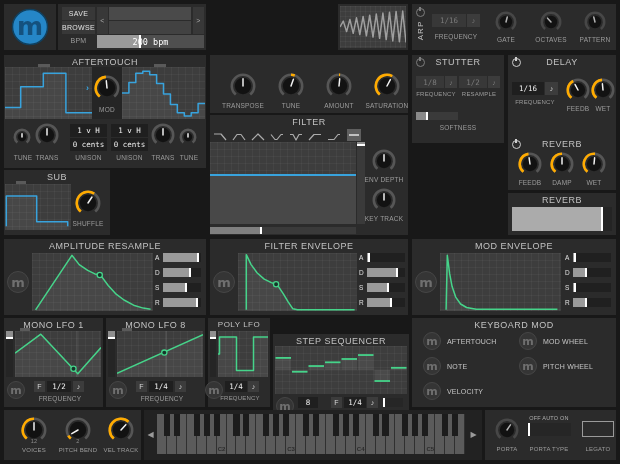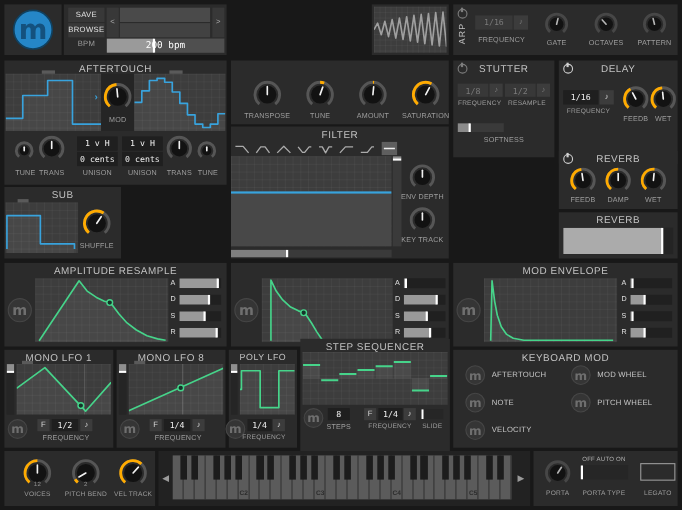--- a/index.html
+++ b/index.html
@@ -356,20 +356,21 @@
           <div style="position: absolute; top: 0px; bottom: 0px; width: 2px; background: rgb(255, 255, 255); left: calc(60% - 1px);"></div>
         </div>
         <div style="position: absolute; left: 0px; top: 46px; width: 6px; font-size: 6.5px; color: rgb(224, 224, 224);">R</div>
         <div class="hs" style="left: 8px; top: 45px; width: 38px; height: 9px; background: rgb(32, 32, 32);">
           <div style="position: absolute; left: 0px; top: 0px; bottom: 0px; width: 90%; background: rgb(154, 154, 154);"></div>
           <div style="position: absolute; top: 0px; bottom: 0px; width: 2px; background: rgb(255, 255, 255); left: calc(90% - 1px);"></div>
         </div>
       </div>
   </div>
   <div class="panel" style="left:210px;top:239px;width:198px;height:76px">
+    <div class="hdr">FILTER ENVELOPE</div>
     <div class="logo-btn" style="left:3px;top:32px;width:22px;height:22px;font-size:13px">m</div>
     <div class="disp" style="left:28px;top:14px;width:119px;height:58px">
         <svg width="119" height="58" style="position:absolute;left:0;top:0">
           <path d="M8.3,56.8 L8.3,1.7 L13.1,11.6 L19.0,19.7 L26.2,26.1 L33.3,29.6 L38.1,31.3 L40.5,33.6 L45.2,40.6 L50.0,48.7 L54.7,55.7 L59.5,56.8 L116.6,56.8 L116.6,58 L8.3,58 Z" fill="rgba(255,255,255,.055)" stroke="none"></path>
           <path d="M8.3,56.8 L8.3,1.7 L13.1,11.6 L19.0,19.7 L26.2,26.1 L33.3,29.6 L38.1,31.3 L40.5,33.6 L45.2,40.6 L50.0,48.7 L54.7,55.7 L59.5,56.8 L116.6,56.8" stroke="#46d48a" stroke-width="1.5" fill="none" stroke-linejoin="round"></path>
           <circle cx="38.08" cy="31.32" r="2.6" fill="#16342a" stroke="#46d48a" stroke-width="1.3"></circle>
         </svg>
       </div>
     <div id="env1-sliders" style="position:absolute;left:149px;top:14px;width:50px;height:58px">
         <div style="position: absolute; left: 0px; top: 1px; width: 6px; font-size: 6.5px; color: rgb(224, 224, 224);">A</div>
@@ -482,21 +483,21 @@
           <path d="M0.0,23.0 L1.5,23.0 L1.5,6.0 L18.5,6.0 L18.5,39.6 L35.5,39.6 L35.5,6.0 L50.0,6.0 L50.0,46 L0.0,46 Z" fill="rgba(255,255,255,.055)" stroke="none"></path>
           <path d="M0.0,23.0 L1.5,23.0 L1.5,6.0 L18.5,6.0 L18.5,39.6 L35.5,39.6 L35.5,6.0 L50.0,6.0" stroke="#46d48a" stroke-width="1.5" fill="none" stroke-linejoin="round"></path>
         </svg>
       </div>
     <div class="logo-btn" style="left:-3px;top:63px;width:18px;height:18px;font-size:11px">m</div>
     <div class="vb" style="left:17px;top:63px;width:22px;height:11px">1/4</div>
     <div class="sq" style="left:40px;top:63px;width:11px;height:11px">♪</div>
     <div class="lbl" style="left:6px;top:77px;width:52px;font-size:6px">FREQUENCY</div>
   </div>
 
-  <div class="panel" style="left:273px;top:308px;width:136px;height:111px">
+  <div class="panel" style="left:273px;top:334px;width:136px;height:111px">
     <div class="hdr">STEP SEQUENCER</div>
     <div class="disp" style="left:2px;top:12px;width:132px;height:48px">
         <svg width="132" height="48" style="position:absolute;left:0;top:0">
           <rect x="0" y="23.5" width="132" height="1" fill="rgba(255,255,255,.05)"></rect>
           <rect x="0.5" y="11.899999999999999" width="15.5" height="12.100000000000001" fill="rgba(255,255,255,.07)"></rect>
           <line x1="0.5" y1="11.899999999999999" x2="16" y2="11.899999999999999" stroke="#46d48a" stroke-width="1.8"></line>
           <rect x="17" y="24" width="15.5" height="1.7600000000000016" fill="rgba(255,255,255,.07)"></rect>
           <line x1="17" y1="25.76" x2="32.5" y2="25.76" stroke="#46d48a" stroke-width="1.8"></line>
           <rect x="33.5" y="20.04" width="15.5" height="3.960000000000001" fill="rgba(255,255,255,.07)"></rect>
           <line x1="33.5" y1="20.04" x2="49" y2="20.04" stroke="#46d48a" stroke-width="1.8"></line>

